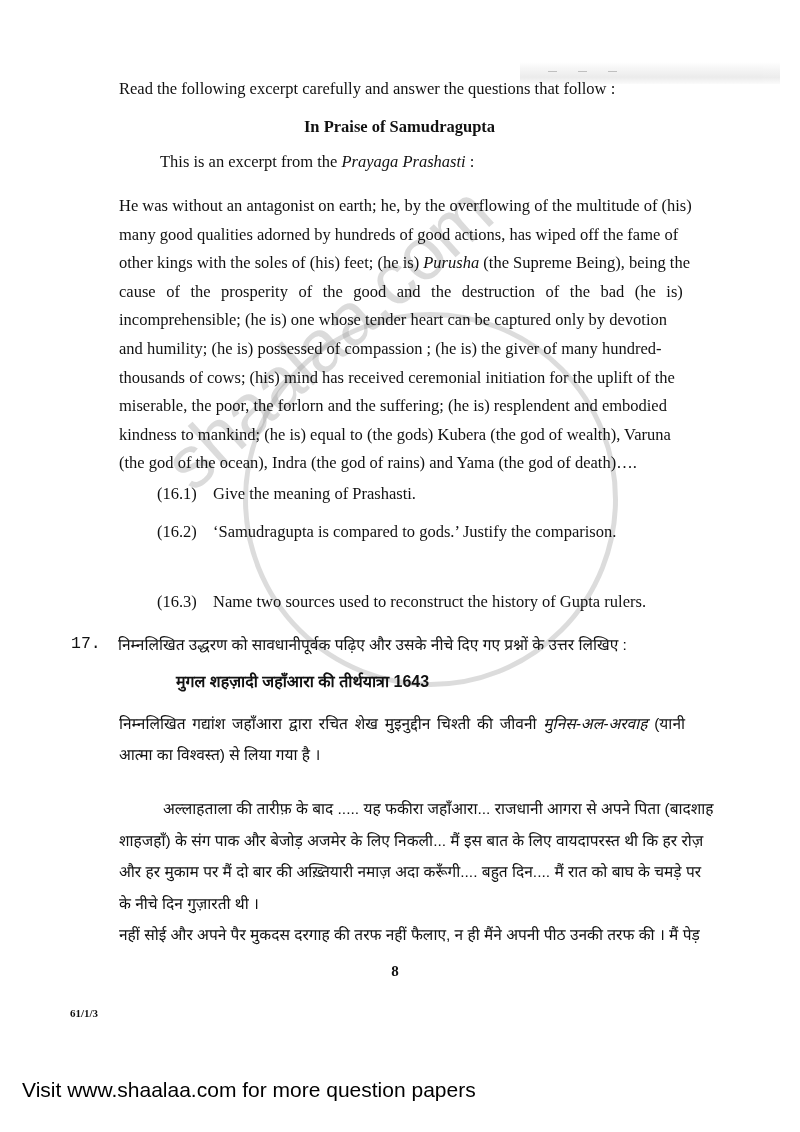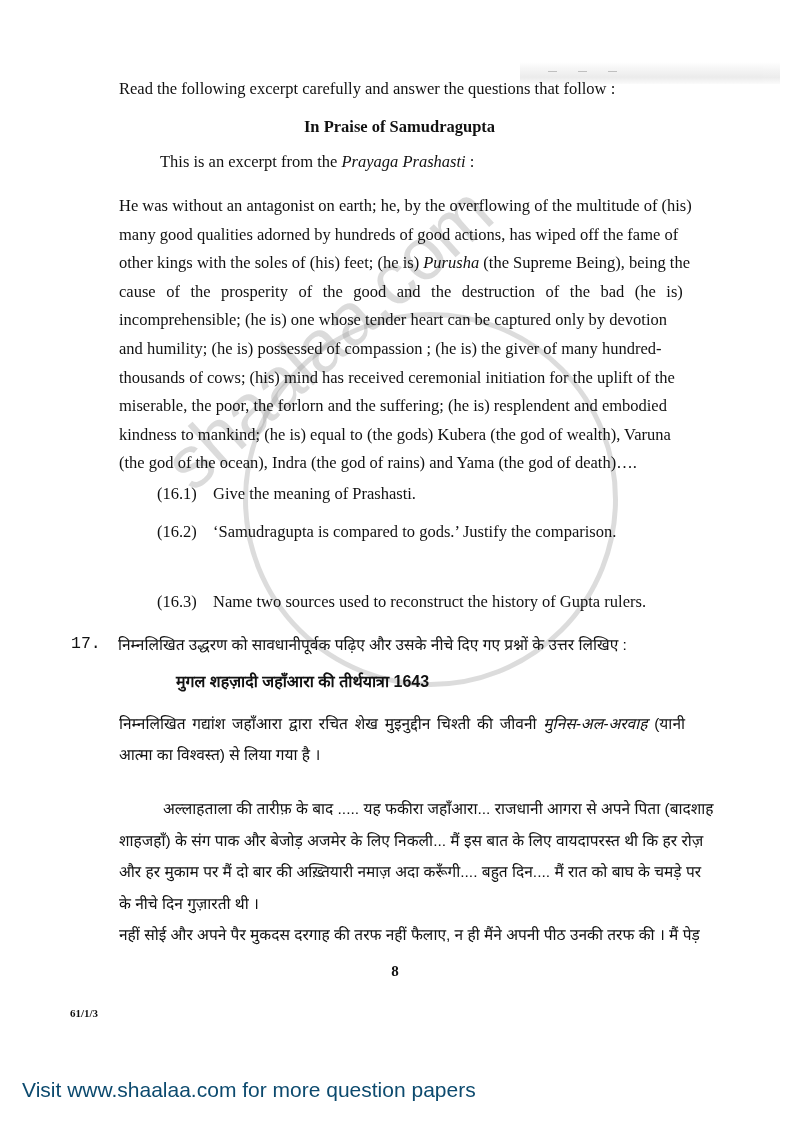--- a/index.html
+++ b/index.html
@@ -239,21 +239,21 @@
     height: 72px;
     background: #ffffff;
     z-index: 20;
   }
   .banner-text {
     position: absolute;
     left: 22px;
     top: 18px;
     font-family: "Liberation Sans", "DejaVu Sans", sans-serif;
     font-size: 21px;
-    color: #0c4a6e;
+    color: #000000;
     white-space: nowrap;
   }
 </style>
 </head>
 <body>
 
 <div class="page">
 
   <div class="scan-artifact">
     <div class="tick t1"></div>

